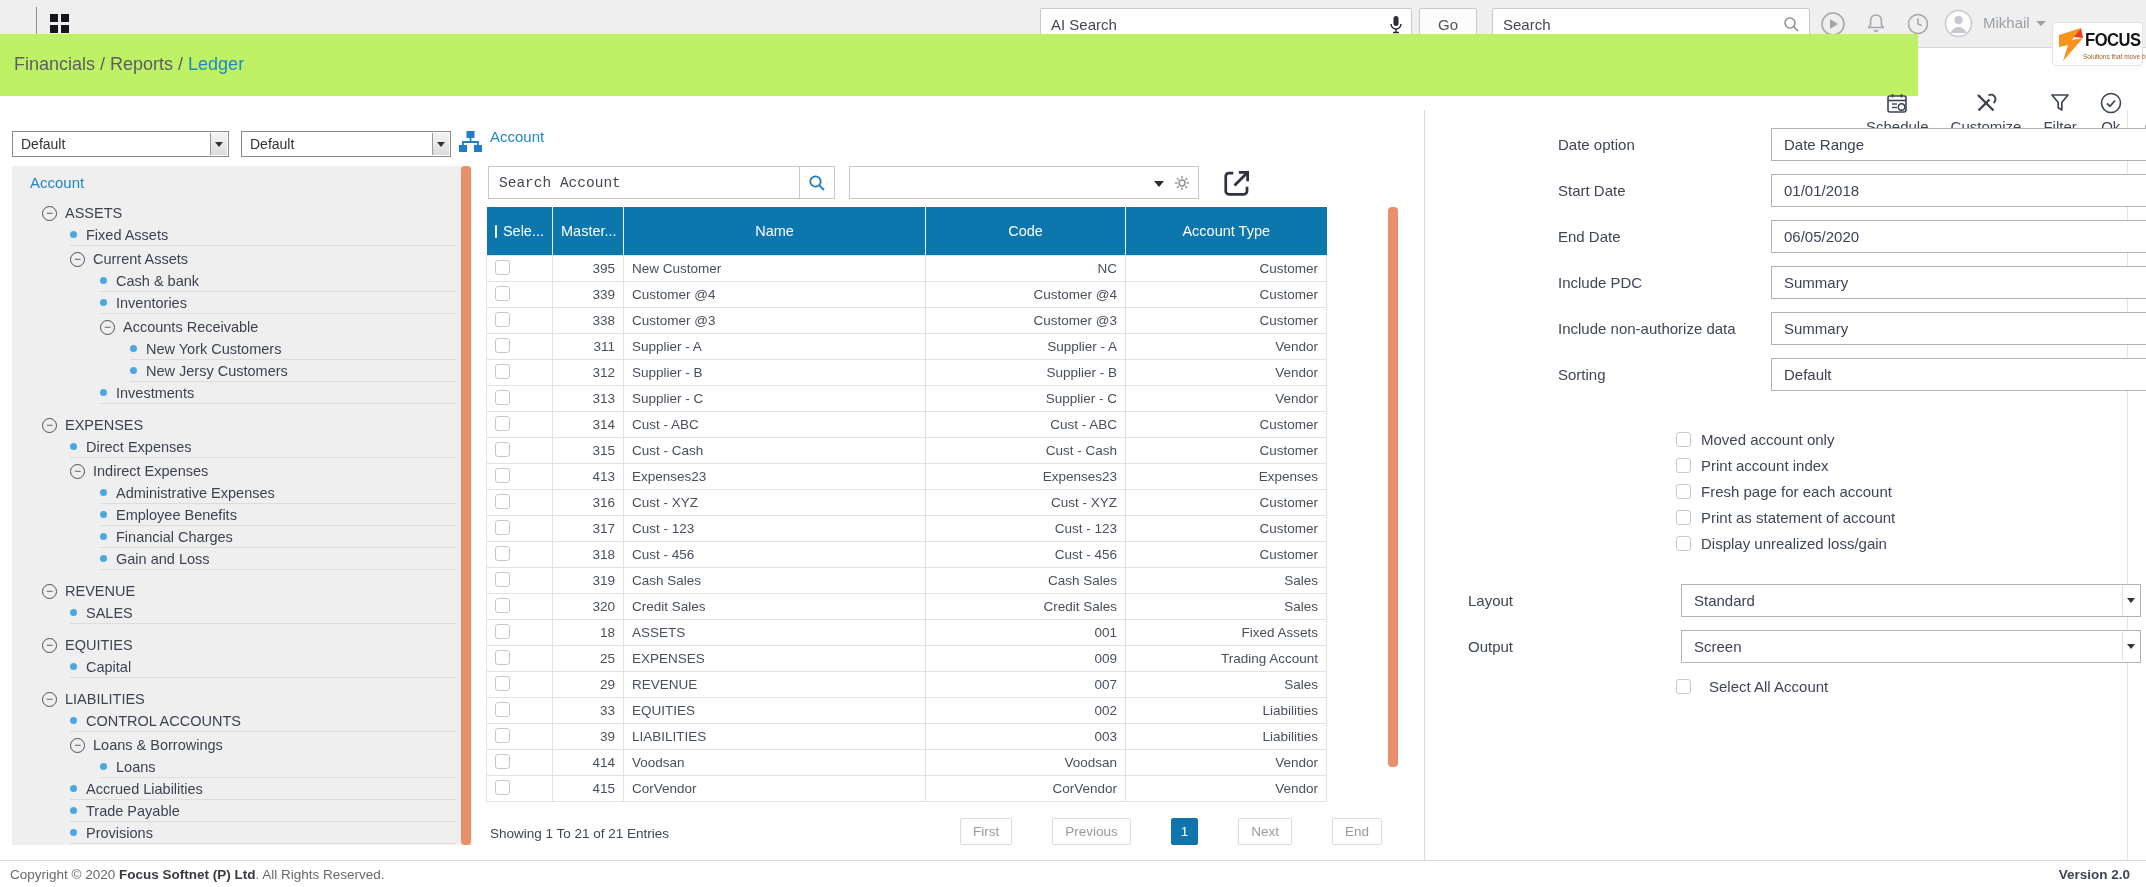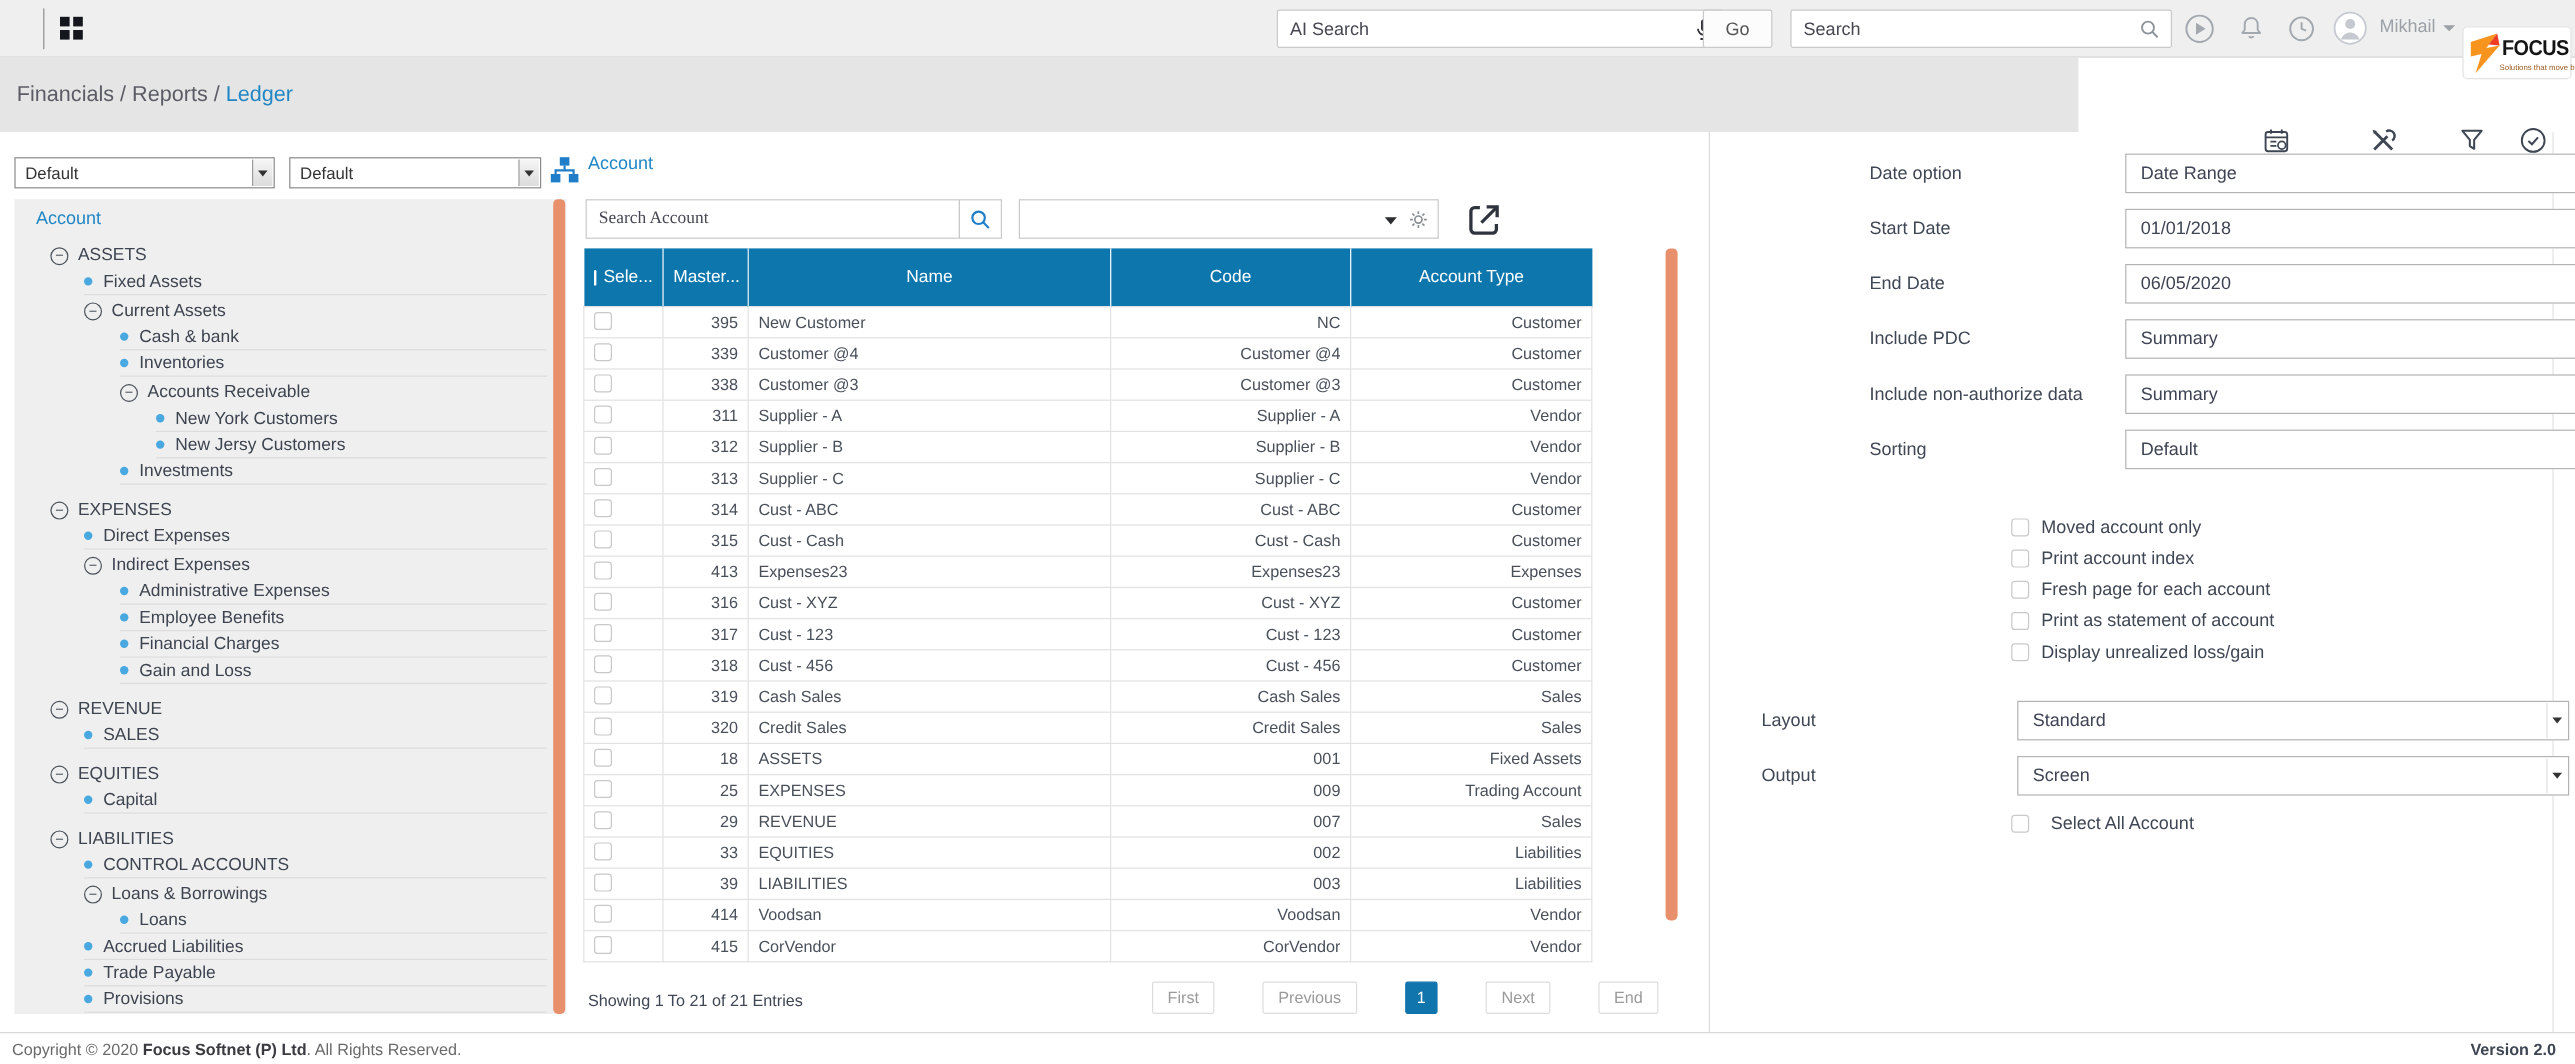--- a/index.html
+++ b/index.html
@@ -6,34 +6,34 @@
   .app{position:relative;width:2146px;height:887px;font-family:"Liberation Sans",sans-serif;background:#fff;overflow:hidden;}
 
   
   .topbar{position:absolute;left:0;top:0;width:2146px;height:48px;background:#efefef;border-bottom:1px solid #d7d7d7;box-sizing:border-box;}
   .topbar-sep{position:absolute;left:36px;top:7px;width:1px;height:34px;background:#8e8e8e;}
   .grid-icon{position:absolute;left:50px;top:14px;display:grid;grid-template-columns:8px 8px;grid-template-rows:8px 8px;gap:3px;cursor:pointer;}
   .grid-icon span{background:#15151e;}
   .tb-input{position:absolute;top:8px;height:32px;background:#fff;border:1px solid #c9c9c9;border-radius:2px;box-sizing:border-box;}
   .tb-input input{position:absolute;left:0;top:0;width:100%;height:100%;border:none;outline:none;background:transparent;font-family:"Liberation Sans",sans-serif;font-size:15px;color:#40404a;padding:0 34px 0 10px;box-sizing:border-box;}
   .tb-input input::placeholder{color:#474752;opacity:1;}
-  .ai-search{left:1064px;width:372px;}
+  .ai-search{left:1040px;width:372px;}
   .tb-go{position:absolute;left:1419px;top:8px;width:58px;height:32px;background:#fcfcfc;border:1px solid #c9c9c9;border-radius:2px;box-sizing:border-box;font-size:15px;color:#555;display:flex;align-items:center;justify-content:center;cursor:pointer;}
   .quick-search{left:1492px;width:318px;}
   .tb-icon{position:absolute;top:11px;width:26px;height:26px;cursor:pointer;}
   .avatar{position:absolute;left:1944px;top:9px;width:29px;height:29px;cursor:pointer;}
   .username{position:absolute;left:1983px;top:14px;font-size:15px;color:#9ba1a7;cursor:pointer;}
   .user-caret{position:absolute;left:2036px;top:21px;width:0;height:0;border-left:5px solid transparent;border-right:5px solid transparent;border-top:5px solid #9ba1a7;cursor:pointer;}
   .logo-box{position:absolute;left:2052px;top:2px;width:91px;height:44px;background:#fff;border:1px solid #e2e2e2;border-radius:4px;box-sizing:border-box;cursor:pointer;margin-top:20px;}
   .logo-flame{position:absolute;left:5px;top:4px;}
   .logo-text{position:absolute;left:32px;top:7px;font-size:18px;font-weight:800;letter-spacing:-0.5px;color:#141414;transform:scaleX(.92);transform-origin:left;}
   .logo-tag{position:absolute;left:30px;top:30px;font-size:6.5px;color:#9c5b22;white-space:nowrap;}
 
   
-  .crumb-bar{position:absolute;left:0;top:48px;width:1732px;height:62px;background:#e5e5e5;}
+  .crumb-bar{position:absolute;left:0;top:34px;width:1918px;height:62px;background:#bef264;}
   .breadcrumb{position:absolute;left:14px;top:20px;font-size:18px;color:#5c5c66;}
   .breadcrumb .current{color:var(--accent-blue,#2187c5);}
   .toolbar{position:absolute;left:1866px;top:57px;display:flex;gap:22px;align-items:flex-end;}
   .tool{display:flex;flex-direction:column;align-items:center;gap:3px;color:#3e4553;cursor:pointer;}
   .tool .tlabel{font-size:15px;}
 
   
   .lselect{position:absolute;top:131px;height:26px;background:#fff;border:1px solid #8a8a8a;box-sizing:border-box;cursor:pointer;}
   .lselect .val{position:absolute;left:8px;top:4px;font-size:14px;color:#333;}
   .selbtn-classic{position:absolute;right:1px;top:1px;bottom:1px;width:16px;background:linear-gradient(#f5f5f5,#dcdcdc);border-left:1px solid #9a9a9a;display:flex;align-items:center;justify-content:center;}
@@ -52,21 +52,21 @@
   .tree-item.lvl1.branch{margin-top:10px;}
   .tree-list .tree-item:first-child{margin-top:0;}
   .tree-item.branch.lvl2,.tree-item.branch.lvl3{margin-top:2px;}
   .tree-item.leaf{border-bottom:1px solid #dcdcdc;}
   .collapse-icon{flex:0 0 auto;width:15px;height:15px;border:1px solid #4a5058;border-radius:50%;color:#4a5058;font-size:12px;line-height:13px;text-align:center;margin-right:8px;box-sizing:border-box;}
   .bullet-icon{flex:0 0 auto;width:7px;height:7px;border-radius:50%;background:var(--bullet-blue,#49a8e0);margin-right:9px;}
 
   
   .acct-title{position:absolute;left:490px;top:128px;font-size:15px;color:var(--accent-blue,#2187c5);}
   .search-account{position:absolute;left:488px;top:166px;width:312px;height:33px;border:1px solid #c9c9c9;background:#fff;box-sizing:border-box;}
-  .search-account input{position:absolute;left:0;top:0;width:100%;height:100%;border:none;outline:none;background:transparent;font-family:Liberation Serif, serif;font-size:14.5px;color:#40404a;padding:0 8px 0 10px;box-sizing:border-box;}
+  .search-account input{position:absolute;left:0;top:0;width:100%;height:100%;border:none;outline:none;background:transparent;font-family:Liberation Mono, monospace;font-size:14.5px;color:#40404a;padding:0 8px 0 10px;box-sizing:border-box;}
   .search-account input::placeholder{color:#474752;opacity:1;}
   .search-btn{position:absolute;left:799px;top:166px;width:36px;height:33px;border:1px solid #c9c9c9;background:#fff;box-sizing:border-box;display:flex;align-items:center;justify-content:center;cursor:pointer;}
   .acct-combo{position:absolute;left:849px;top:166px;width:350px;height:33px;border:1px solid #c9c9c9;background:#fff;box-sizing:border-box;cursor:pointer;}
   .acct-combo .val{position:absolute;left:10px;top:7px;font-size:14.5px;color:#40404a;}
   .combo-caret{position:absolute;right:34px;top:14px;width:0;height:0;border-left:5px solid transparent;border-right:5px solid transparent;border-top:6px solid #2c2c33;}
   .combo-gear{position:absolute;right:8px;top:8px;}
   .export-btn{position:absolute;left:1222px;top:168px;width:30px;height:30px;cursor:pointer;}
 
   .acct-table{position:absolute;left:486px;top:207px;width:840px;border-collapse:collapse;table-layout:fixed;}
   .acct-table th{background:var(--table-header-blue,#0d76ad);color:#fff;font-weight:400;font-size:14.5px;height:33px;border-right:1px solid #e8f1f7;padding:16px 8px;box-sizing:border-box;}

